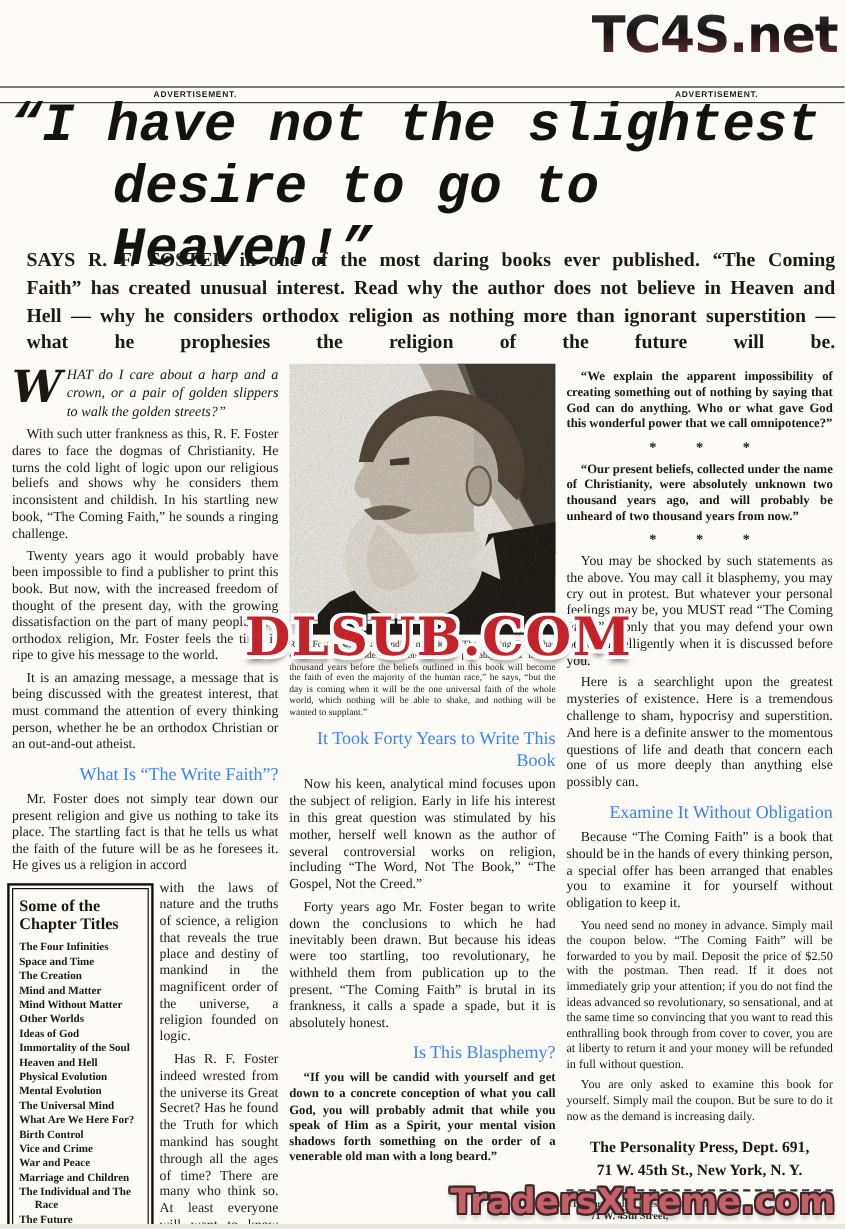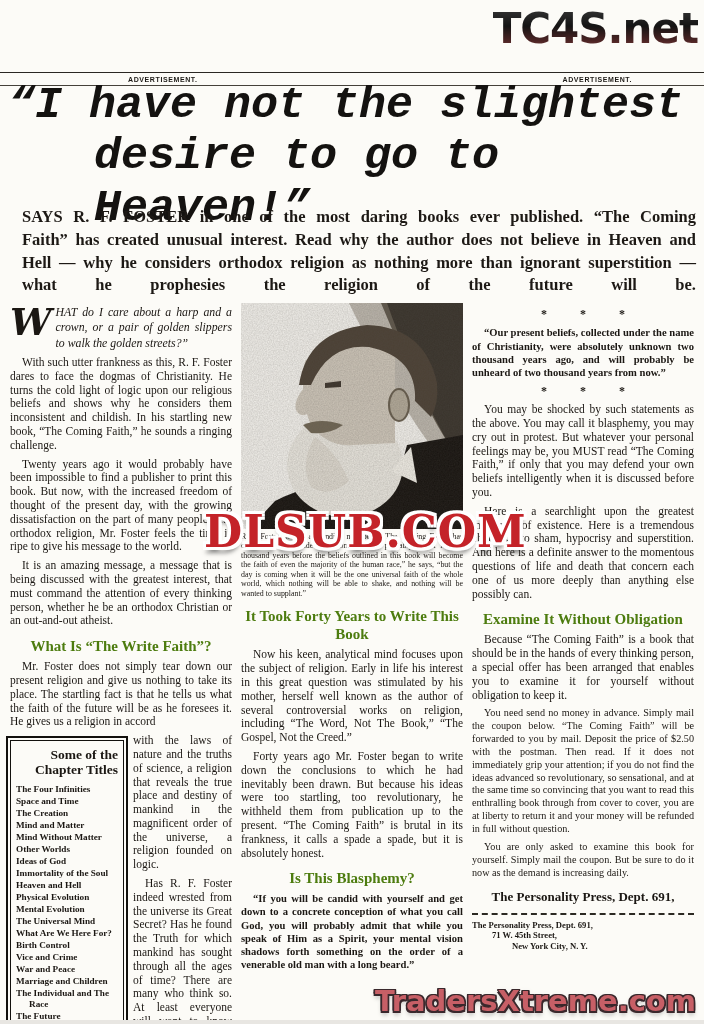--- a/index.html
+++ b/index.html
@@ -67,34 +67,34 @@
   .columns{position:absolute;top:303px;left:10px;display:flex;gap:9px;width:684px;}
   .col{width:222px;}
   p{margin:5px 0;font-size:11.5px;line-height:1.2;text-align:justify;text-indent:12px;}
   .noindent{text-indent:0;}
   .opening{font-style:italic;font-size:11.8px;line-height:1.3;text-indent:0;margin-top:2px;}
   .dropcap{
     float:left;font-size:37px;line-height:.82;font-weight:bold;font-style:italic;
     margin:2px 4px 0 0;font-family:"DejaVu Serif",serif;
   }
   h3{
-    margin:9px 0 3px;font-size:15px;text-align:center;font-weight:bold;color:#4d7c0f;
+    margin:9px 0 3px;font-size:15px;text-align:right;font-weight:normal;color:#3b82f6;
     line-height:1.2;
   }
   .qbold{font-weight:bold;font-size:10.6px;line-height:1.24;}
   .stars{text-align:center;font-weight:bold;font-size:12px;word-spacing:30px;margin:4px 0;text-indent:0;}
   .small{font-size:10.2px;line-height:1.26;}
   
   .chapterbox{
     float:left;width:102px;margin:6px 9px 2px 0;padding:6px 5px 8px;
     border:1px solid #12100d;outline:2.5px solid #12100d;outline-offset:2px;
     background:#fcfbf7;position:relative;z-index:2;
   }
   .cb-title{
-    font-size:13.5px;font-weight:bold;text-align:right;line-height:1.12;margin-bottom:7px;
+    font-size:13.5px;font-weight:bold;text-align:left;line-height:1.12;margin-bottom:7px;
   }
   .cb-item{
     font-size:9.2px;font-weight:bold;line-height:1.3;
     padding-left:13px;text-indent:-13px;
   }
   
   .photo{width:222px;height:226px;display:block;}
   .caption{font-size:7.9px;line-height:1.2;text-indent:0;margin:3px 0 4px;}
   
   .addr{font-size:13px;font-weight:bold;text-align:center;line-height:1.5;margin:8px 0 6px;}
@@ -193,31 +193,33 @@
       </svg>
       <p class="caption">R. F. Foster, whose astounding new book “The Coming Faith” has created a world-wide sensation. “It will probably be at least a thousand years before the beliefs outlined in this book will become the faith of even the majority of the human race,” he says, “but the day is coming when it will be the one universal faith of the whole world, which nothing will be able to shake, and nothing will be wanted to supplant.”</p>
       <h3>It Took Forty Years to Write This Book</h3>
       <p>Now his keen, analytical mind focuses upon the subject of religion. Early in life his interest in this great question was stimulated by his mother, herself well known as the author of several controversial works on religion, including “The Word, Not The Book,” “The Gospel, Not the Creed.”</p>
       <p>Forty years ago Mr. Foster began to write down the conclusions to which he had inevitably been drawn. But because his ideas were too startling, too revolutionary, he withheld them from publication up to the present. “The Coming Faith” is brutal in its frankness, it calls a spade a spade, but it is absolutely honest.</p>
       <h3>Is This Blasphemy?</h3>
       <p class="qbold">“If you will be candid with yourself and get down to a concrete conception of what you call God, you will probably admit that while you speak of Him as a Spirit, your mental vision shadows forth something on the order of a venerable old man with a long beard.”</p>
     </div>
 
     <div class="col">
+      <p class="qbold">“We explain the apparent impossibility of creating something out of nothing by saying that God can do anything. Who or what gave God this wonderful power that we call omnipotence?”</p>
       <p class="stars">* * *</p>
       <p class="qbold">“Our present beliefs, collected under the name of Christianity, were absolutely unknown two thousand years ago, and will probably be unheard of two thousand years from now.”</p>
       <p class="stars">* * *</p>
       <p>You may be shocked by such statements as the above. You may call it blasphemy, you may cry out in protest. But whatever your personal feelings may be, you MUST read “The Coming Faith,” if only that you may defend your own beliefs intelligently when it is discussed before you.</p>
       <p>Here is a searchlight upon the greatest mysteries of existence. Here is a tremendous challenge to sham, hypocrisy and superstition. And here is a definite answer to the momentous questions of life and death that concern each one of us more deeply than anything else possibly can.</p>
       <h3>Examine It Without Obligation</h3>
       <p>Because “The Coming Faith” is a book that should be in the hands of every thinking person, a special offer has been arranged that enables you to examine it for yourself without obligation to keep it.</p>
       <p class="small">You need send no money in advance. Simply mail the coupon below. “The Coming Faith” will be forwarded to you by mail. Deposit the price of $2.50 with the postman. Then read. If it does not immediately grip your attention; if you do not find the ideas advanced so revolutionary, so sensational, and at the same time so convincing that you want to read this enthralling book through from cover to cover, you are at liberty to return it and your money will be refunded in full without question.</p>
       <p class="small">You are only asked to examine this book for yourself. Simply mail the coupon. But be sure to do it now as the demand is increasing daily.</p>
       <div class="addr">
         <div>The Personality Press, Dept. 691,</div>
+        <div>71 W. 45th St., New York, N. Y.</div>
       </div>
       <div class="cutline"></div>
       <div class="coupon">
         <div class="c-addr">
           <div class="i1">The Personality Press, Dept. 691,</div>
           <div class="i2">71 W. 45th Street,</div>
           <div class="i3">New York City, N. Y.</div>
         </div>
 
       </div>

